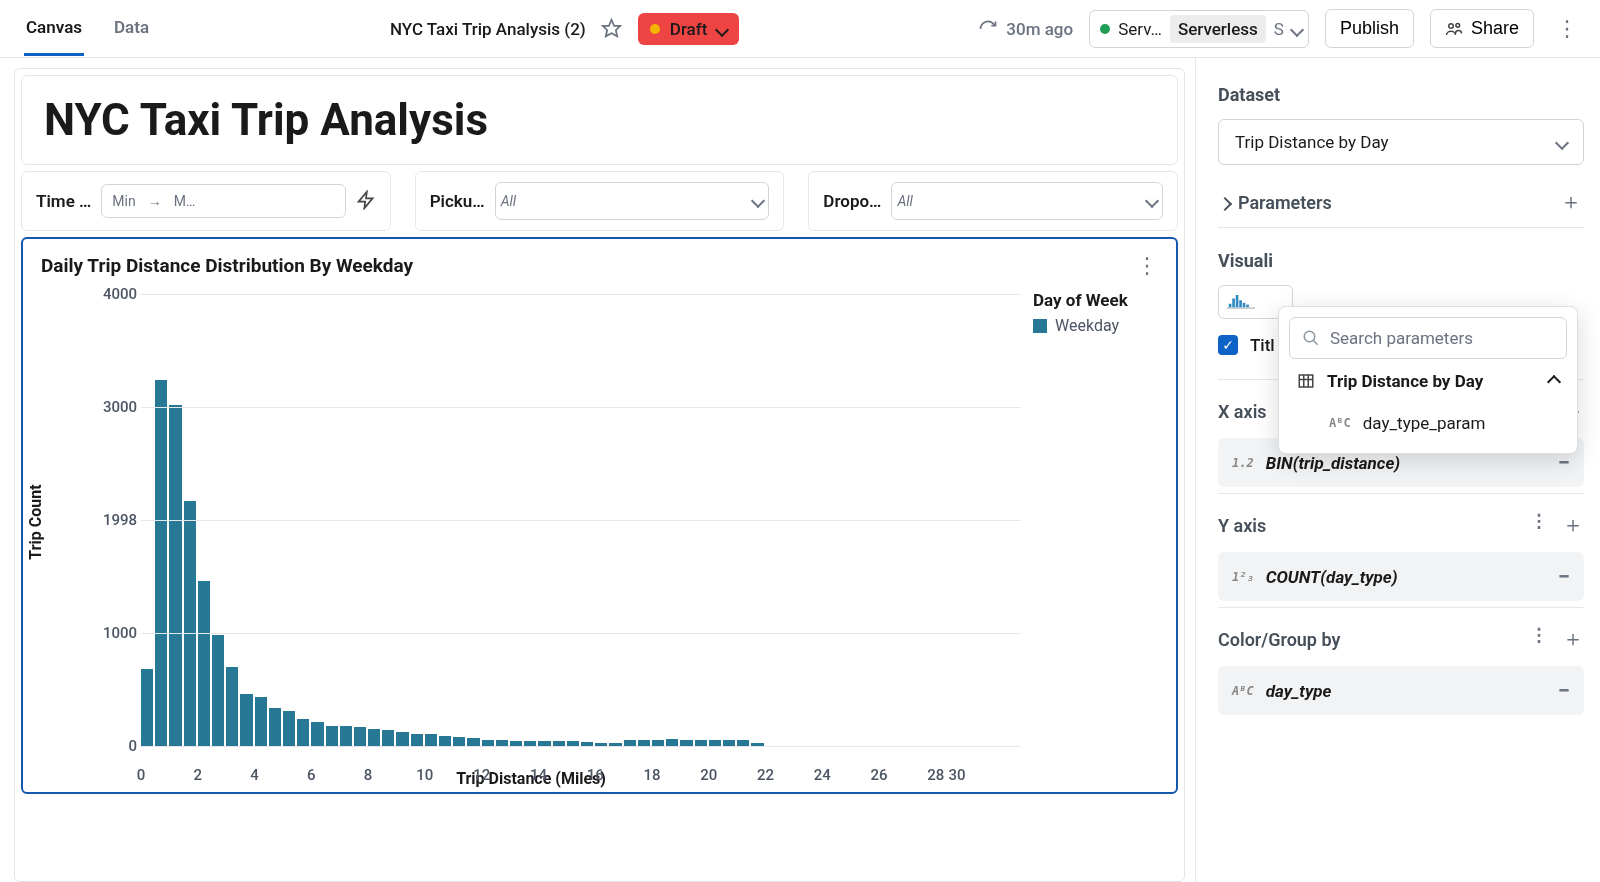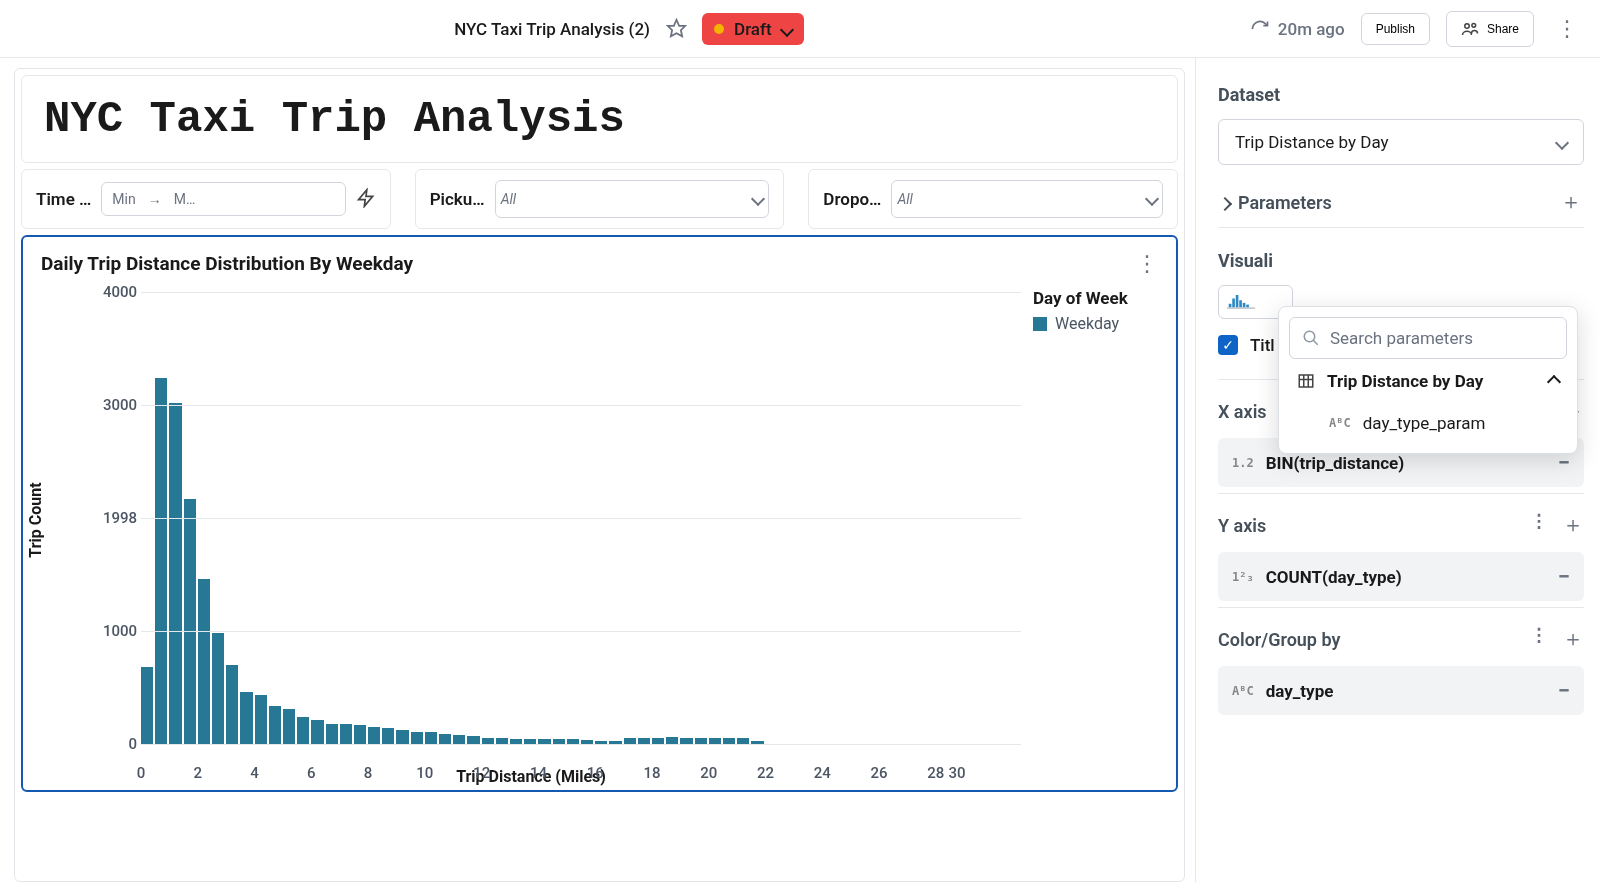--- a/index.html
+++ b/index.html
@@ -45,41 +45,41 @@
     display:flex; align-items:center; gap:10px;
     background:#ef4444; border-radius:6px; padding:6px 12px;
     font-weight:500; color:var(--dark); cursor:pointer;
   }
   .dot-yellow { width:10px; height:10px; border-radius:50%; background:#f5b400; }
   .dot-green { width:10px; height:10px; border-radius:50%; background:#1f9d55; }
   .refresh-group { display:flex; align-items:center; gap:8px; color:var(--muted); font-weight:500;}
   .btn {
     border:1px solid var(--border); border-radius:6px; padding:8px 14px;
     background:#fff; font-weight:500; cursor:pointer; display:flex; align-items:center; gap:8px;
-    font-size:12px;
+    font-size:18px;
   }
   .compute-box { border:1px solid var(--border); border-radius:6px; padding:4px 6px 4px 10px; display:flex; align-items:center; gap:8px;}
   .compute-box .seg { background:#ececec; border-radius:4px; padding:4px 8px; font-weight:500;}
   .kebab-top { font-size:22px; color:var(--muted); padding:0 6px; cursor:pointer;}
 
   
   .main { display:flex; height: calc(100% - 58px); }
   .canvas-pane { flex:1; padding: 10px 10px 0 14px; overflow:hidden; position:relative;}
   .canvas-inner {
      border:1px solid #e2e6ea; border-radius:6px; padding:6px;
      height:100%;
      overflow-y:auto;
   }
   .canvas-inner::-webkit-scrollbar { width:10px; }
   .canvas-inner::-webkit-scrollbar-thumb { background:#b7c0c9; border-radius:5px; }
 
   .title-card {
     border:1px solid var(--border-light); border-radius:6px; padding:18px 22px;
   }
-  .page-title { font-size:44px; font-weight:700; margin:0;font-family:Liberation Mono, monospace; }
+  .page-title { font-size:44px; font-weight:700; margin:0; }
 
   .filter-row { display:flex; gap:24px; margin-top:6px; }
   .filter-card { border:1px solid var(--border-light); border-radius:6px; padding:10px 14px; display:flex; align-items:center; gap:10px; flex:1; font-weight:600;}
   .filter-label { white-space:nowrap; overflow:hidden; text-overflow:ellipsis; max-width:85px; font-size:17px;}
   .range-box {
     border:1px solid var(--border); border-radius:6px; padding:8px 10px;
     display:flex; align-items:center; gap:12px; color:var(--muted); font-weight:400; flex:1;
   }
   .sel {
     border:1px solid var(--border); border-radius:6px; padding:10px 5px;
@@ -121,21 +121,21 @@
     border-bottom:1px solid var(--border-light);
   }
   .section-label { display:flex; align-items:center; gap:8px; font-weight:600; color:#46505a; font-size:18px;}
   .axis-group { border-top:1px solid var(--border-light); padding-top:16px; margin-top:6px;}
   .axis-head { display:flex; align-items:center; justify-content:space-between; color:#46505a; font-weight:600; font-size:18px;}
   .axis-head-ctl { display:flex; gap:14px; color:#6b7280; }
   .field-chip {
     margin-top:12px; background:#f1f3f5; border-radius:6px; padding:12px 14px;
     display:flex; align-items:center; justify-content:space-between; font-weight:700; font-size:17px;
   }
-  .field-chip .left { display:flex; align-items:center; gap:12px;}
+  .field-chip .left { display:flex; align-items:center; gap:12px;font-style:italic;}
   .small-type { font-size:12px; font-weight:600; color:#888; font-family:monospace; }
   .checkbox { width:20px; height:20px; border-radius:4px; background:#0e63c7; color:#fff; display:flex; align-items:center; justify-content:center; font-size:14px;}
   .title-row { display:flex; align-items:center; gap:12px; margin-top:16px; font-weight:500; font-size:17px;}
 
   
   .popover {
     position:absolute; top:248px; left:82px; width:300px;
     background:#fff; border:1px solid #dcdfe3; border-radius:8px; box-shadow:0 6px 24px rgba(0,0,0,.15);
     padding:10px;
     z-index:10;
@@ -154,20 +154,24 @@
   .chev.up::before { transform:rotate(-135deg);} 
   .chev.right::before { transform:rotate(-45deg);}
   .minus { font-size:22px; font-weight:700; color:#6b7280; }
   .plus  { font-size:22px; font-weight:400; color:#6b7280; }
   .bolt svg { width:20px; height:20px; }
 </style>
 </head>
 <body>
 
 <div class="topbar">
+  <div class="tabs">
+    <div class="tab active">Canvas</div>
+    <div class="tab">Data</div>
+  </div>
 
   <div class="spacer"></div>
 
   <div class="title-group">
     <span class="doc-title">NYC Taxi Trip Analysis (2)</span>
     <span class="icon-btn">
       <svg width="21" height="21" viewBox="0 0 24 24" fill="none" stroke="#6b7280" stroke-width="2">
           <polygon points="12 2 15 9 22 9 17 14 18.5 21 12 17.5 5.5 21 7 14 2 9 9 9"></polygon>
         </svg>
     </span>
@@ -178,23 +182,30 @@
     </div>
   </div>
 
   <div class="spacer"></div>
 
   <div class="refresh-group">
     <svg width="20" height="20" viewBox="0 0 24 24" fill="none" stroke="#6b7280" stroke-width="2">
         <path d="M3 12a9 9 0 0 1 15-6.7L21 8"></path>
         <path d="M21 3v5h-5"></path>
       </svg>
-    <span>20m ago</span>
-  </div>
-
+    <span>30m ago</span>
+  </div>
+
+  <div class="compute-box">
+    <span class="dot-green"></span>
+    <span>Serv…</span>
+    <span class="seg">Serverless</span>
+    <span style="color:#6b7280;">S</span>
+    <span class="chev down" style="color:#6b7280;"></span>
+  </div>
 
   <button class="btn">
     <span>Publish</span>
   </button>
 
   <button class="btn">
     <svg width="18" height="18" viewBox="0 0 24 24" fill="none" stroke="#444" stroke-width="2">
         <circle cx="8" cy="8" r="3"></circle>
         <circle cx="17" cy="7" r="2.5"></circle>
         <path d="M2 20c0-3 3-5 6-5s6 2 6 5"></path>

